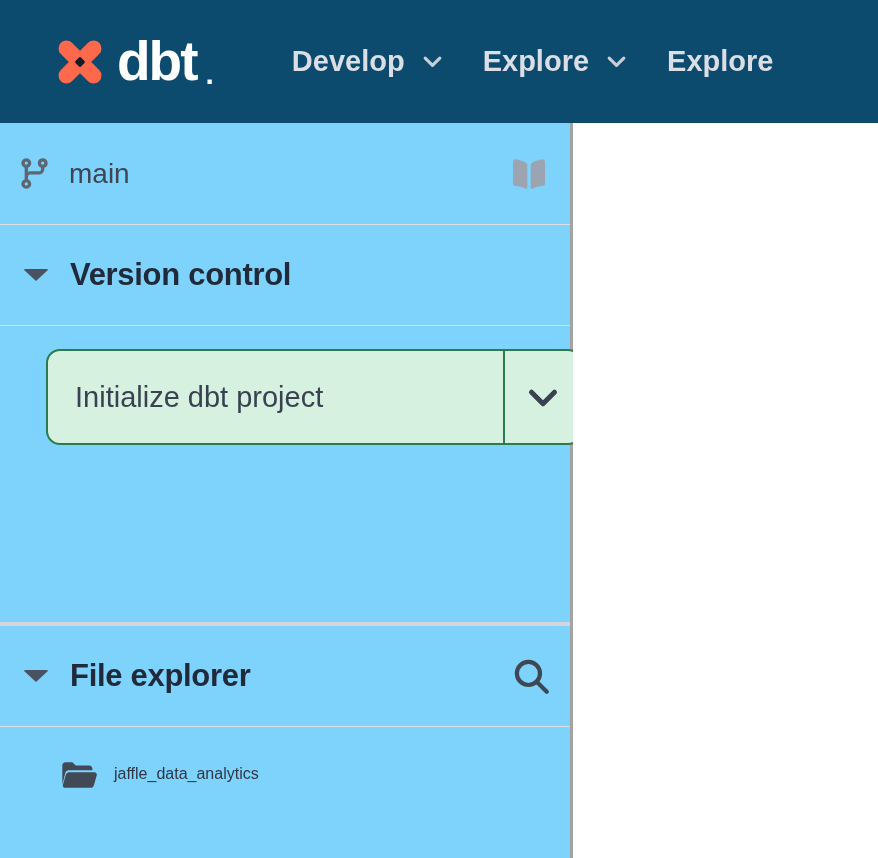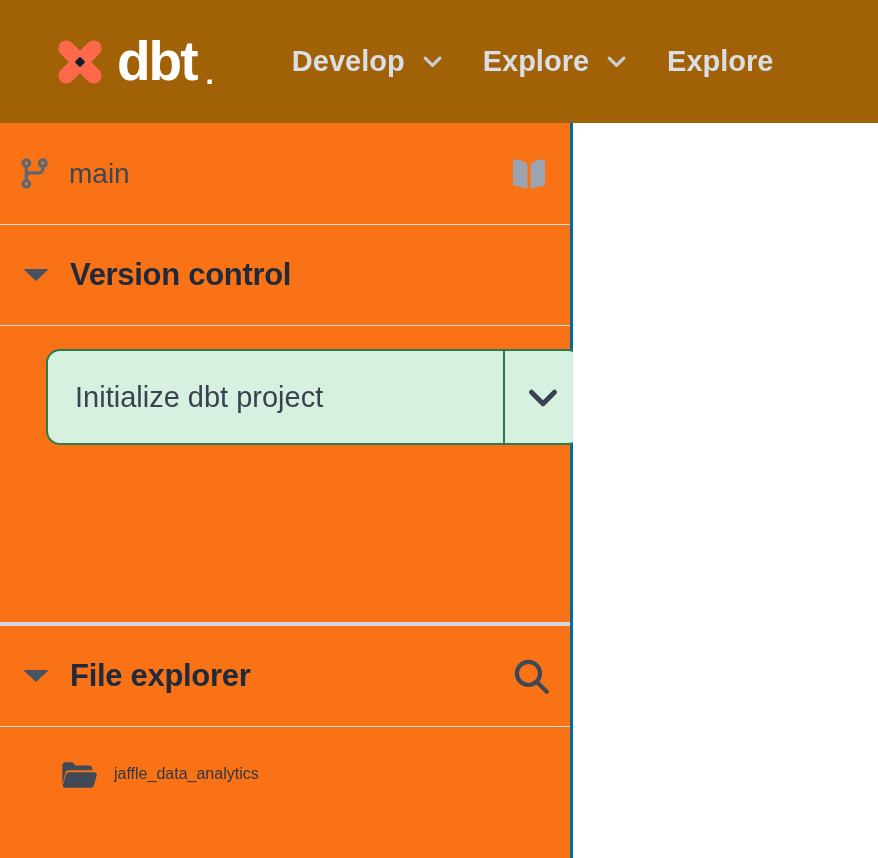--- a/index.html
+++ b/index.html
@@ -5,21 +5,21 @@
   * { margin: 0; padding: 0; box-sizing: border-box; }
   html, body { width: 878px; height: 858px; overflow: hidden; }
   body {
     font-family: "Liberation Sans", "DejaVu Sans", sans-serif;
     background: #ffffff;
   }
 
   
   .navbar {
     height: 123px;
-    background: #a16207;
+    background: #0c4a6e;
     display: flex;
     align-items: center;
     padding: 0 40px 0 52px;
   }
   .logo {
     display: flex;
     align-items: center;
     gap: 9px;
     cursor: pointer;
   }
@@ -52,22 +52,22 @@
     font-weight: bold;
     cursor: pointer;
     white-space: nowrap;
   }
 
   
   .main-row { display: flex; height: 735px; }
   .sidebar {
     width: 573px;
     min-width: 573px;
-    background: #f97316;
-    border-right: 3px solid #0369a1;
+    background: #7dd3fc;
+    border-right: 3px solid #a3a3a3;
     display: flex;
     flex-direction: column;
   }
   .content { flex: 1; background: #ffffff; }
 
   
   .branch-row {
     height: 102px;
     border-bottom: 1px solid #DDDFE4;
     display: flex;

